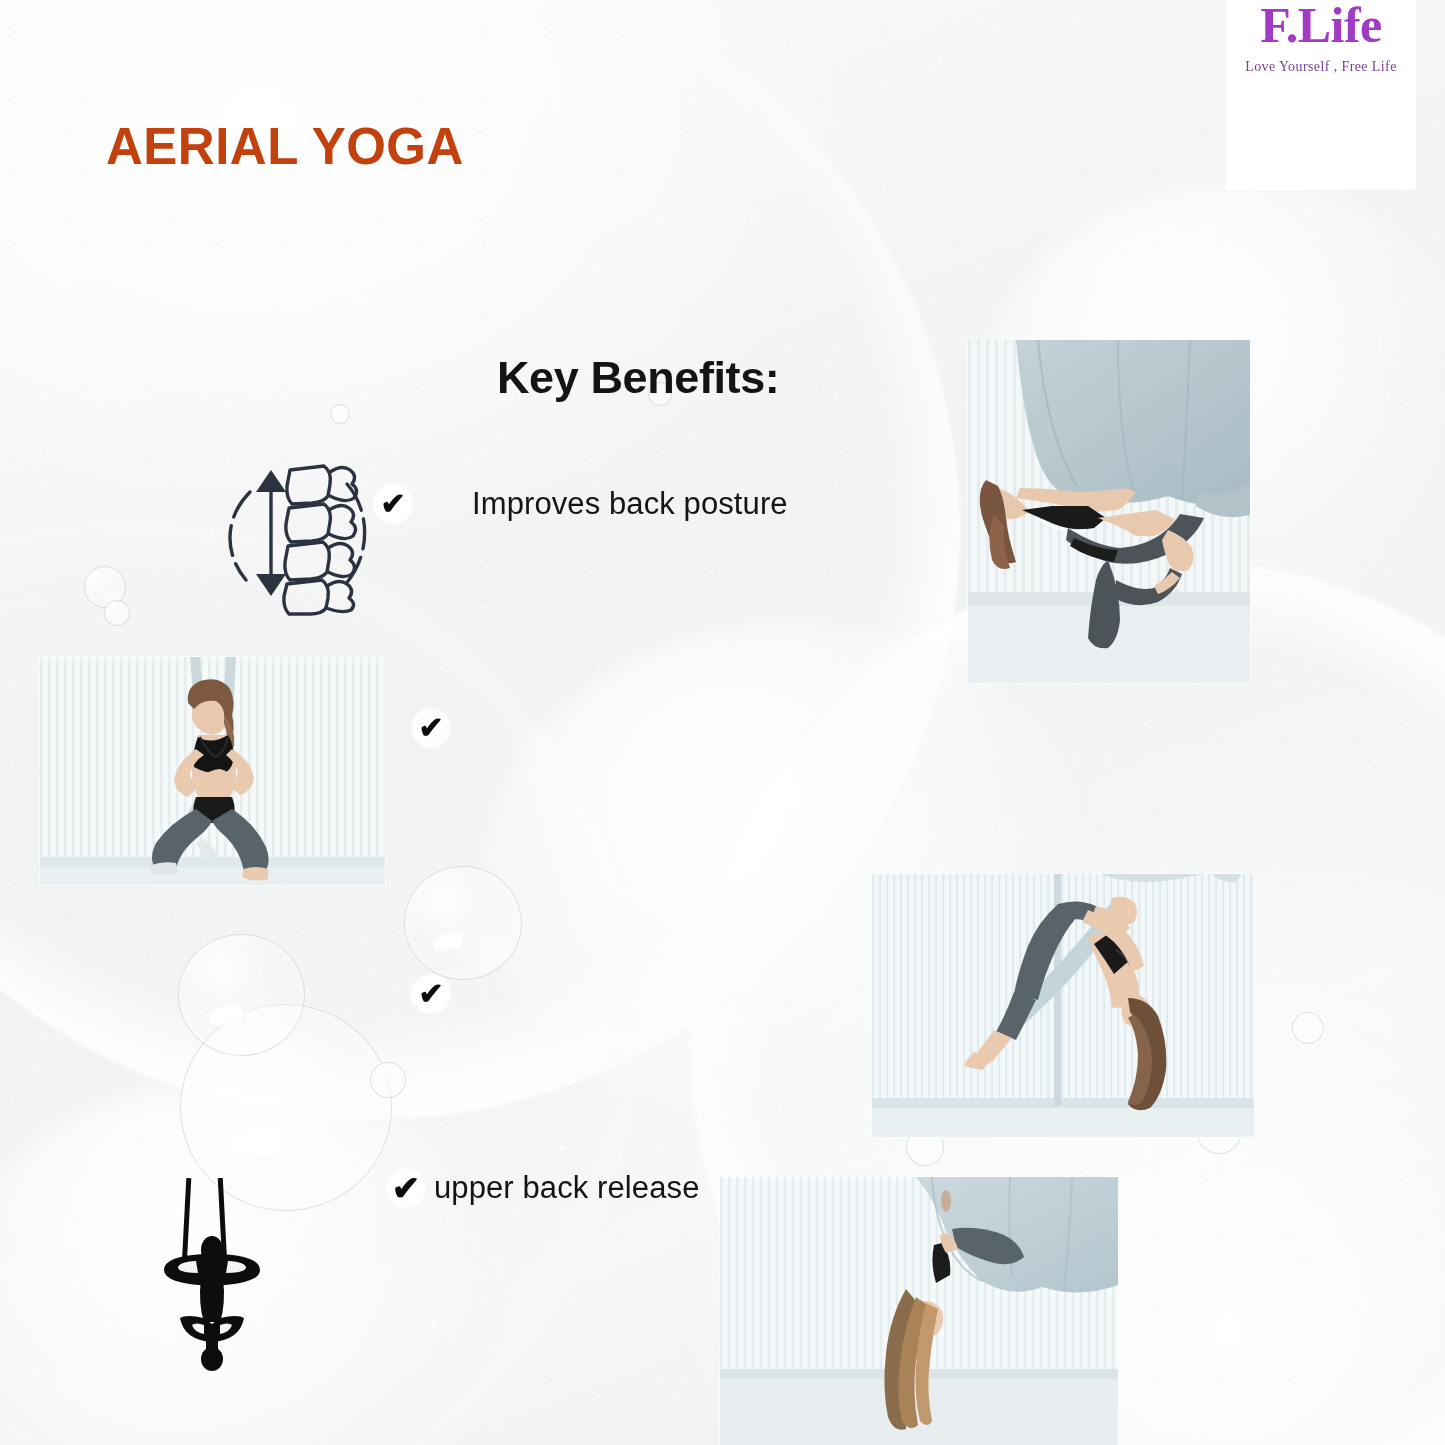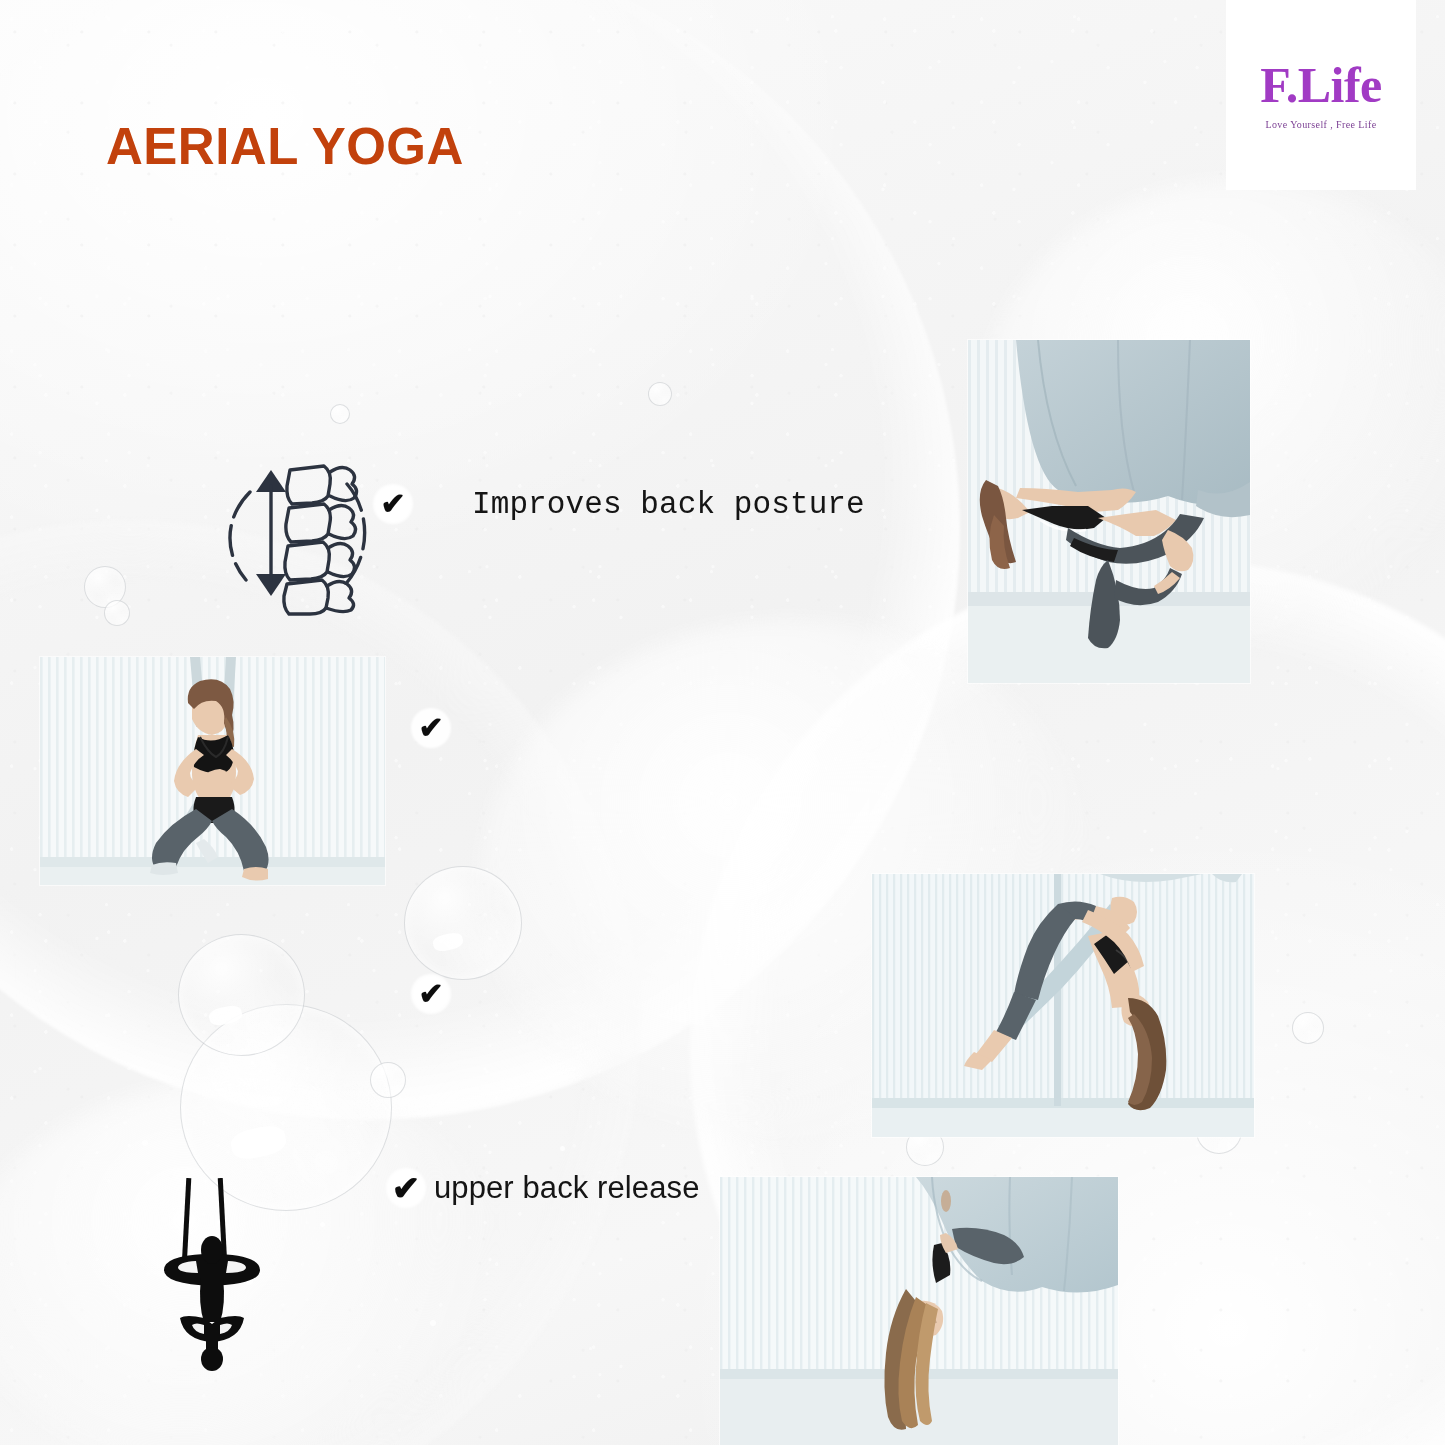--- a/index.html
+++ b/index.html
@@ -108,35 +108,34 @@
 
   
   .logo-panel {
     position: absolute;
     left: 1226px; top: 0;
     width: 190px; height: 190px;
     background: #ffffff;
     display: flex;
     flex-direction: column;
     align-items: center;
-    justify-content: center;
     z-index: 20;
   }
   .logo-word {
     font-family: "Liberation Serif", serif;
     font-weight: 700;
     font-size: 50px;
     letter-spacing: -.5px;
     line-height: 1;
     color: #a13bc4;
   }
   .logo-tag {
     margin-top: 9px;
     font-family: "Liberation Serif", serif;
-    font-size: 10px;
+    font-size: 14px;
     letter-spacing: .4px;
     color: #7b3f93;
     white-space: nowrap;
   }
 
   
   .title {
     position: absolute;
     left: 106px; top: 117px;
     font-size: 51px;
@@ -190,21 +189,21 @@
   .benefit-label {
     font-size: 31px;
     font-weight: 400;
     color: #151515;
     letter-spacing: .1px;
     white-space: nowrap;
   }
 
   
   #benefit-0 { left: 371px; top: 482px; }
-  #benefit-0 .benefit-label { margin-left: 57px; font-family: Liberation Mono, monospace; }
+  #benefit-0 .benefit-label { margin-left: 57px; }
   #benefit-1 { left: 409px; top: 706px; }
   #benefit-1 .benefit-label { margin-left: 35px; }
   #benefit-2 { left: 409px; top: 972px; }
   #benefit-2 .benefit-label { margin-left: 40px; }
   #benefit-3 { left: 388px; top: 1170px; }
   #benefit-3 .check-wrap { width: 36px; height: 36px; }
   #benefit-3 .check-glyph { font-size: 34px; }
   #benefit-3 .benefit-label { margin-left: 10px; }
 
   
@@ -266,20 +265,21 @@
   <div class="drop" style="left:430px;top:1320px;width:6px;height:6px;"></div>
   <div class="drop" style="left:560px;top:1146px;width:5px;height:5px;"></div>
   <div class="drop" style="left:142px;top:1140px;width:6px;height:6px;"></div>
 
   <div class="logo-panel">
     <div class="logo-word">F.Life</div>
     <div class="logo-tag">Love Yourself , Free Life</div>
   </div>
 
   <div class="title">AERIAL YOGA</div>
+  <div class="subtitle">Key Benefits:</div>
 
   <div class="icon-spine">
     <svg viewBox="0 0 168 170" xmlns="http://www.w3.org/2000/svg">
       <g fill="none" stroke="#2c3340" stroke-width="3.4" stroke-linecap="round" stroke-linejoin="round">
 
         <path d="M34 46 C8 72 8 108 30 134" stroke-dasharray="30 9"></path>
 
         <path d="M131 38 C155 66 155 110 128 140" stroke-dasharray="30 9"></path>
 
         <path d="M55 24 L40 46 L70 46 Z" fill="#2c3340" stroke="none"></path>

